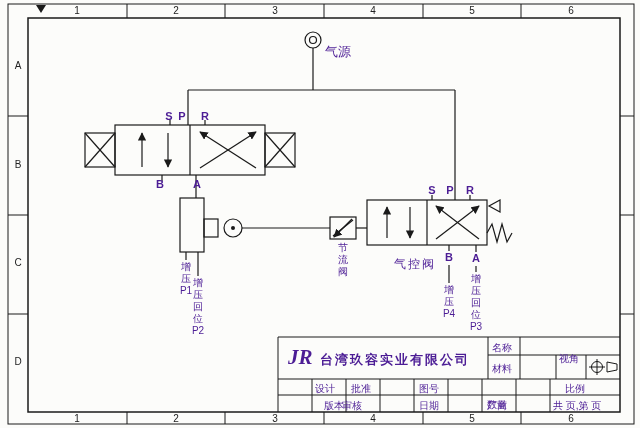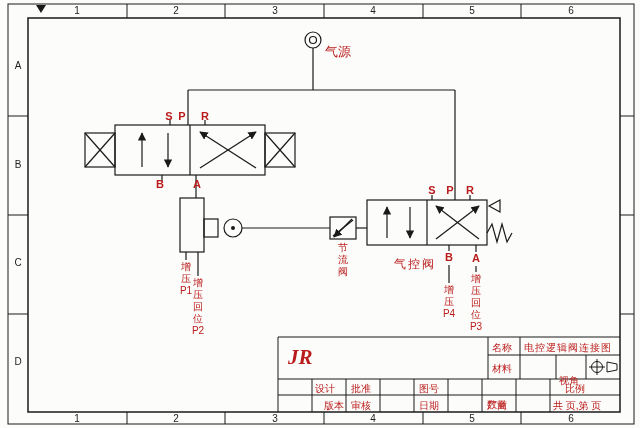--- a/index.html
+++ b/index.html
@@ -2,21 +2,21 @@
 <html><head>
 <meta charset="utf-8">
 <style>
   html,body{margin:0;padding:0;}
   .page{
     position:relative;width:640px;height:428px;
     background:#fcfcfa;overflow:hidden;
     font-family:"Liberation Sans",sans-serif;color:#1a1a1a;
   }
   svg{position:absolute;left:0;top:0;}
-  .lbl{position:absolute;color:#b91c1c;}
+  .lbl{position:absolute;color:#4c1d95;}
   .gridnum{font-size:10px;width:16px;text-align:center;color:#222;}
   .gridletter{font-size:10px;width:12px;text-align:center;color:#222;}
   .port{font-size:11px;width:12px;text-align:center;font-weight:bold;}
   .portw{width:14px;}
   .stack{white-space:pre-line;text-align:center;font-size:10px;line-height:12px;width:20px;}
   .cnlabel{font-size:13px;}
   .tb{font-size:10px;}
   .tbv{font-size:10px;letter-spacing:1px;}
   .logo{font-size:21px;font-weight:bold;font-style:italic;font-family:"Liberation Serif",serif;}
   .company{font-size:13px;font-weight:bold;letter-spacing:2px;}
@@ -209,31 +209,31 @@
   <div class="lbl stack" style="left:439px;top:284px;">增
 压
 P4</div>
   <div class="lbl stack" style="left:466px;top:273px;">增
 压
 回
 位
 P3</div>
 
   <div class="lbl logo" style="left:288px;top:345px;">JR</div>
+  <div class="lbl company" style="left:320px;top:351px;">台湾玖容实业有限公司</div>
 
   <div class="lbl tb" style="left:492px;top:341px;">名称</div>
-  <div class="lbl tbv" style="left:524px;top:341px;">电控逻辑阀连接图</div>
   <div class="lbl tb" style="left:492px;top:362px;">材料</div>
-  <div class="lbl tb" style="left:559px;top:374px;">视角</div>
+  <div class="lbl tb" style="left:559px;top:352px;">视角</div>
 
   <div class="lbl tb" style="left:283px;top:382px;margin-left:32px;">设计</div>
   <div class="lbl tb" style="left:351px;top:382px;">批准</div>
   <div class="lbl tb" style="left:419px;top:382px;">图号</div>
   <div class="lbl tb" style="left:487px;top:398px;">数量</div>
   <div class="lbl tb" style="left:555px;top:382px;margin-left:10px;">比例</div>
 
   <div class="lbl tb" style="left:283px;top:399px;margin-left:41px;">版本</div>
-  <div class="lbl tb" style="left:351px;top:399px;">审核</div>
+  <div class="lbl tb" style="left:342px;top:399px;">审核</div>
   <div class="lbl tb" style="left:419px;top:399px;">日期</div>
   <div class="lbl tb" style="left:487px;top:399px;">厂商</div>
   <div class="lbl tb" style="left:553px;top:399px;">共 页,第 页</div>
 
 </div>
 
 </body></html>

